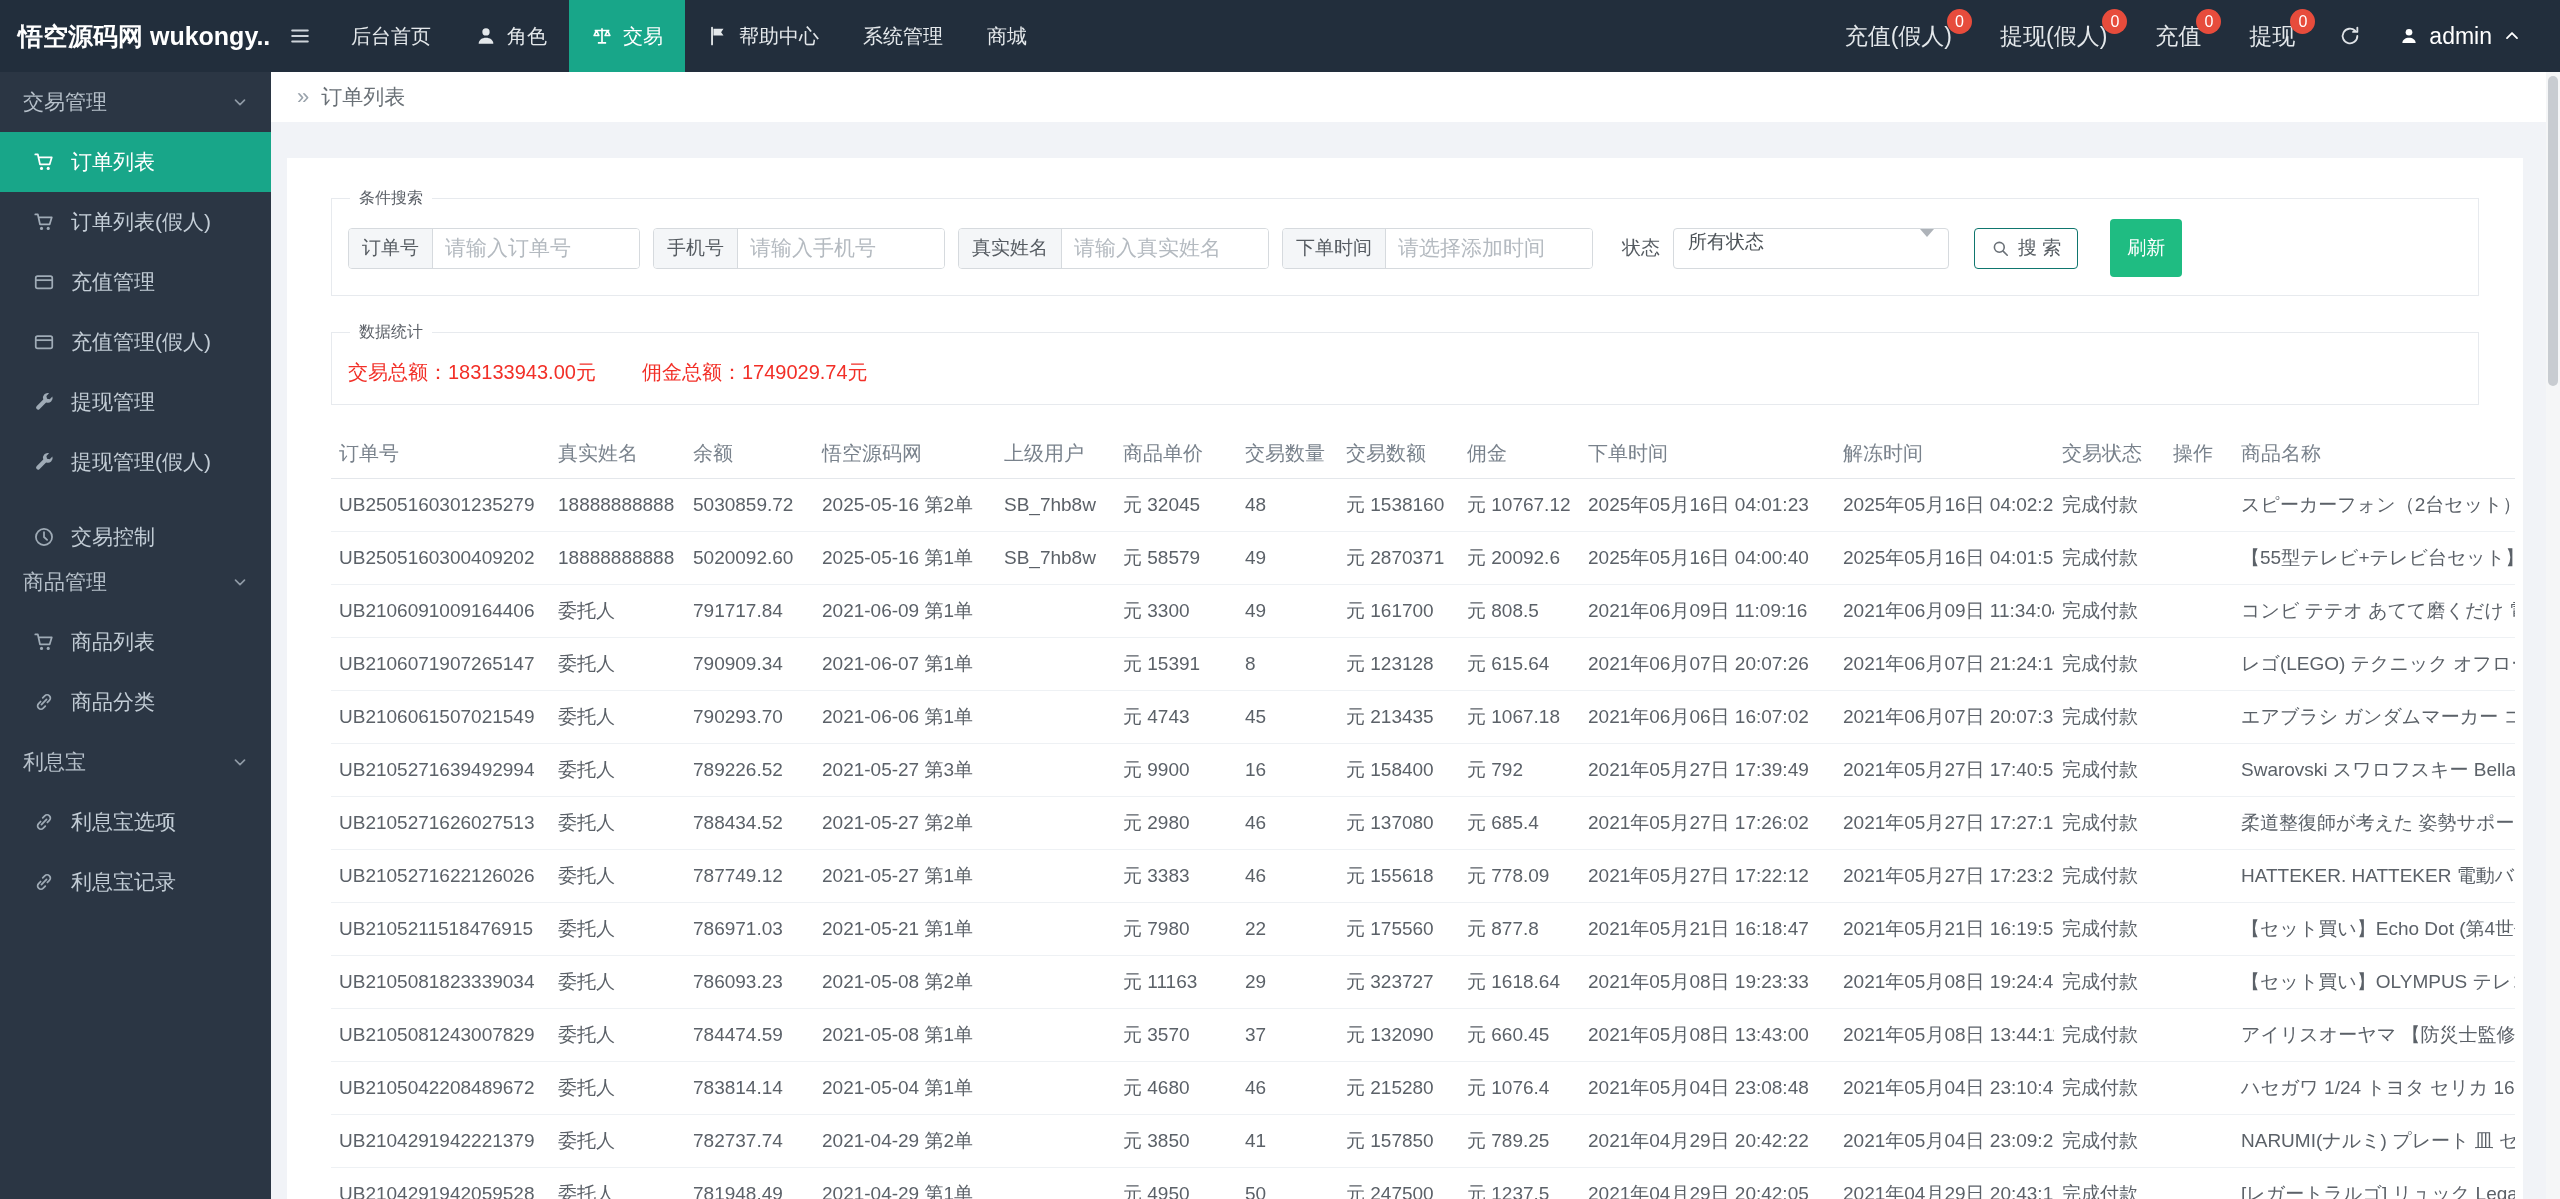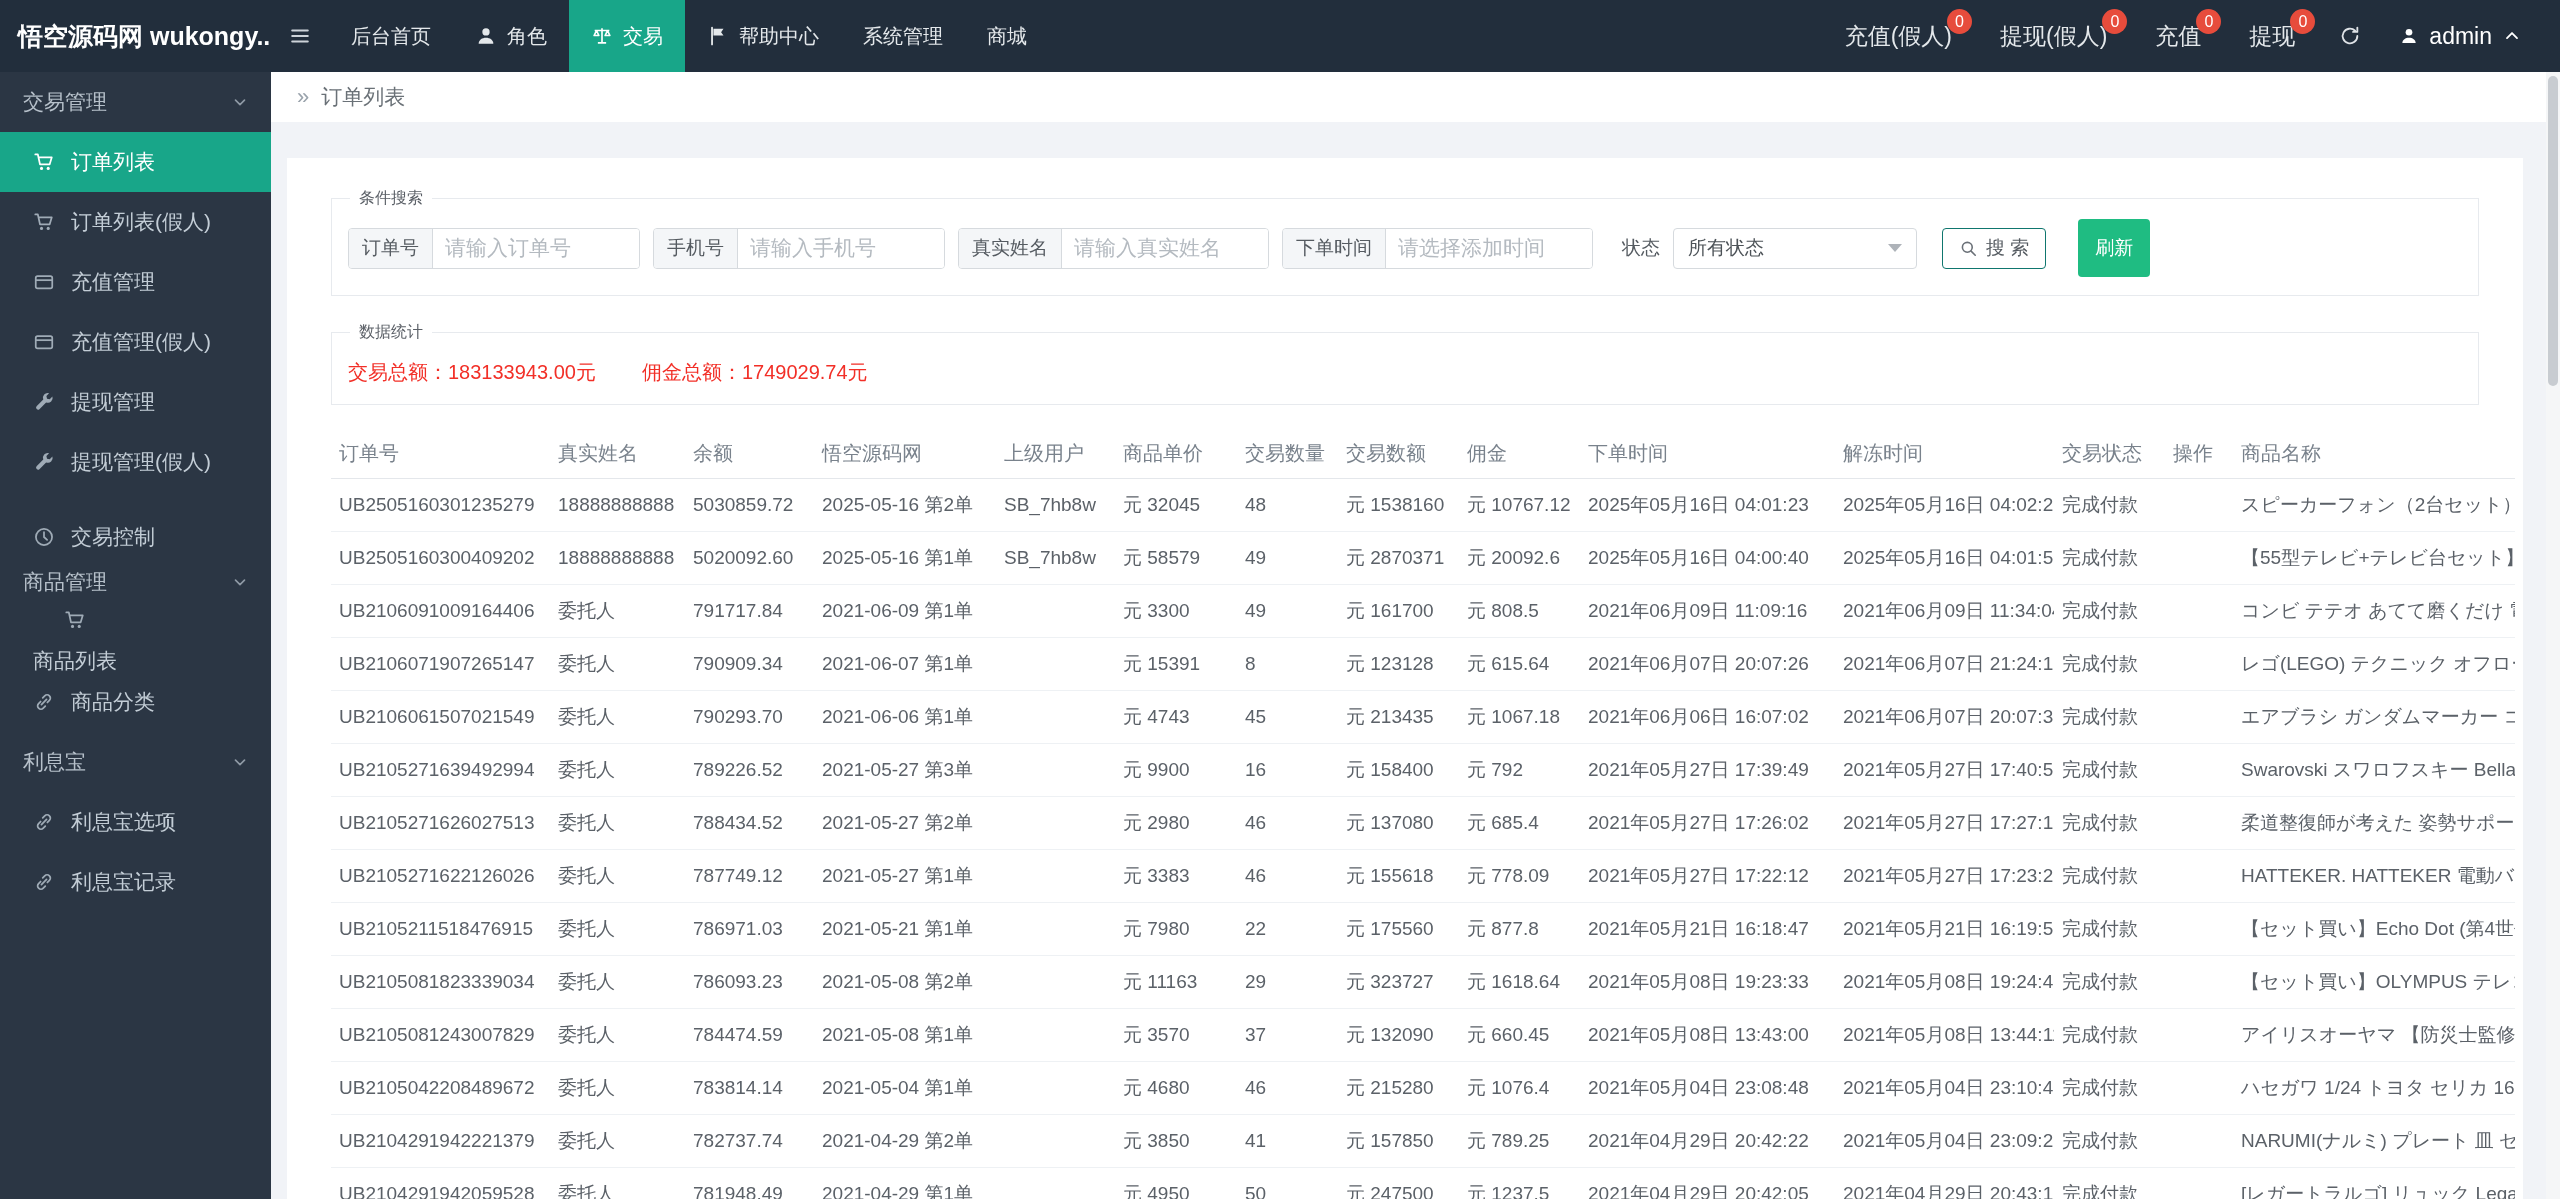--- a/index.html
+++ b/index.html
@@ -82,22 +82,22 @@
     background:#fff; flex:0 0 auto;
   }
   .igroup .addon {
     background:#f4f6f8; border-right:1px solid #d6dade;
     display:flex; align-items:center; padding:0 13px; font-size:19px; color:#555b61;
   }
   .igroup input { border:none; outline:none; width:206px; padding:0 12px; font-size:21px; color:#444; background:#fff; }
   .igroup input::placeholder { color:#b4bac0; }
   .status-label { font-size:19px; color:#555b61; margin-left:16px; }
   .select-box {
-    width:244px; height:41px; border:1px solid #d6dade; border-radius:4px;
-    display:flex; align-items:center; justify-content:space-between;
+    width:276px; height:41px; border:1px solid #d6dade; border-radius:4px;
+    display:flex; align-items:flex-start; justify-content:space-between;
     padding:0 14px; font-size:19px; color:#4c5257; cursor:pointer; background:#fff;
   }
   .caret { width:0; height:0; border-left:7px solid transparent; border-right:7px solid transparent; border-top:8px solid #aeb3b9; }
   .btn-search {
     height:41px; padding:0 16px; margin-left:12px;
     border:1px solid #0f766e; border-radius:4px; background:#fff; color:#555b61;
     font-size:19px; display:flex; align-items:center; gap:8px; cursor:pointer; white-space:nowrap;
   }
   .btn-search .icon { width:19px; height:19px; color:#6a7077; }
   .btn-refresh {
@@ -304,21 +304,21 @@
         <span style="display: inline-flex; align-items: center; gap: 16px;">
           <span>商品管理</span>
         </span>
         <span class="icon chev">
           <svg viewBox="0 0 24 24" fill="none" stroke="currentColor" stroke-width="2.2" stroke-linecap="round" stroke-linejoin="round">
             <path d="M6 9.5l6 6 6-6"></path>
           </svg>
         </span>
       </div>
       <div class="side-item side-child">
-        <span style="display: inline-flex; align-items: center; gap: 16px; flex-direction: column;">
+        <span style="display: inline-flex; align-items: center; gap: 16px;">
           <span class="icon">
             <svg viewBox="0 0 24 24" fill="none" stroke="currentColor" stroke-width="1.9" stroke-linecap="round" stroke-linejoin="round">
               <path d="M2.5 3.8h2.8l2.3 10.7h10.6l2.3-7.6H6.4"></path>
               <circle cx="9.3" cy="19" r="1.7" fill="currentColor" stroke="none"></circle>
               <circle cx="16.6" cy="19" r="1.7" fill="currentColor" stroke="none"></circle>
             </svg>
           </span>
           <span>商品列表</span>
         </span>
       </div>

